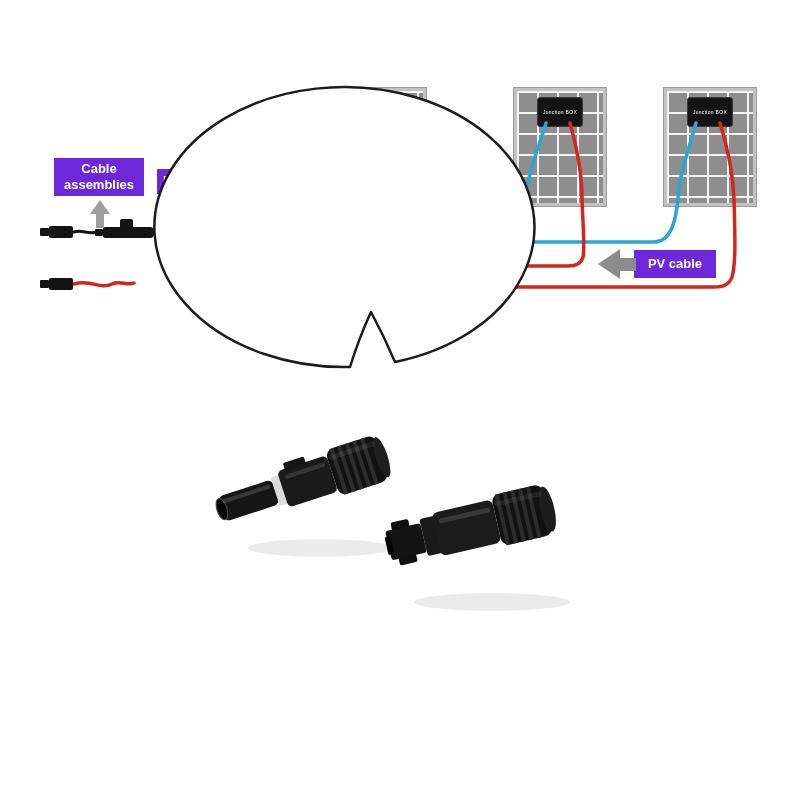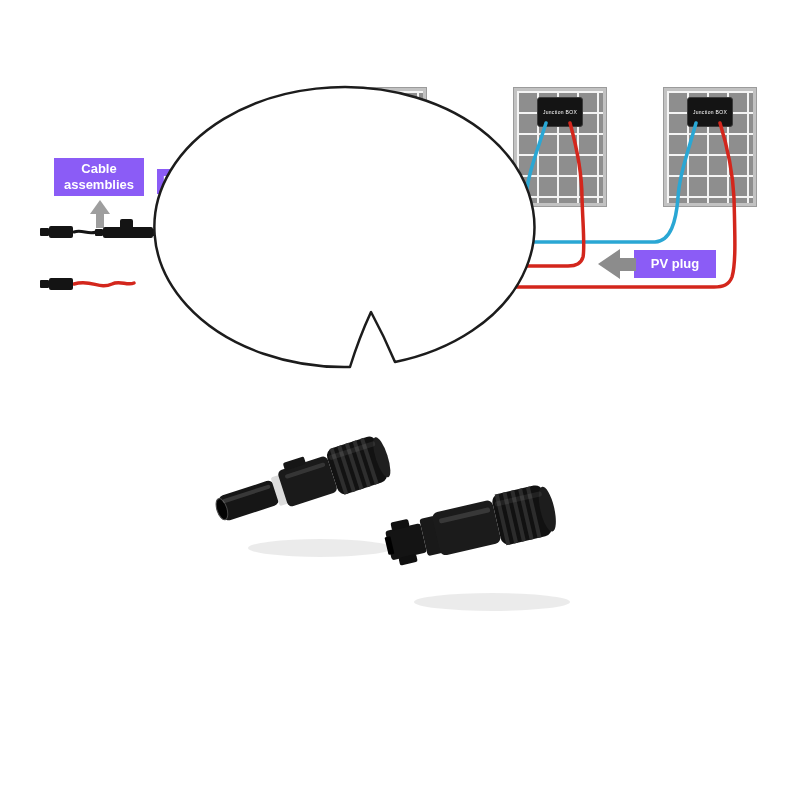--- a/index.html
+++ b/index.html
@@ -15,21 +15,21 @@
          box-shadow:0 0 0 1px #9b9b9b}
   #panel-1{left:334px;top:88px}
   #panel-2{left:514px;top:88px}
   #panel-3{left:664px;top:88px}
   .jbox{position:absolute;left:50%;top:6px;transform:translateX(-50%);
         width:44px;height:28px;background:#141414;border:1px solid #3a3a3a;
         border-radius:3px;display:flex;align-items:center;justify-content:center}
   .jbox span{color:#ffffff;font-size:5px;white-space:nowrap;letter-spacing:.3px}
 
   
-  .label-box{position:absolute;background:#8b5cf6;color:#ffffff;font-weight:bold;
+  .label-box{position:absolute;background:#6d28d9;color:#ffffff;font-weight:bold;
              font-size:13px;display:flex;flex-direction:column;align-items:center;
              justify-content:center;line-height:1.25;text-align:center}
   #lbl-cable-assemblies{left:54px;top:158px;width:90px;height:38px}
   #lbl-branch-plug{left:157px;top:169px;width:88px;height:25px}
   #lbl-pv-cable{left:634px;top:250px;width:82px;height:28px}
 
   .overlay{position:absolute;left:0;top:0}
 </style>
 </head>
 <body>
@@ -53,21 +53,21 @@
   </div>
 
   <div class="label-box" id="lbl-cable-assemblies">
     <span>Cable</span>
     <span>assemblies</span>
   </div>
   <div class="label-box" id="lbl-branch-plug">
     <span>Branch plug</span>
   </div>
   <div class="label-box" id="lbl-pv-cable">
-    <span>PV plug</span>
+    <span>PV cable</span>
   </div>
 
   <svg class="overlay" width="800" height="800" viewBox="0 0 800 800">
 
     <g fill="#9e9e9e">
       <polygon points="100,200 90,214 110,214"></polygon>
       <rect x="96" y="213" width="8" height="15"></rect>
     </g>
     <g fill="#9e9e9e">
       <polygon points="197,196 187,210 207,210"></polygon>

